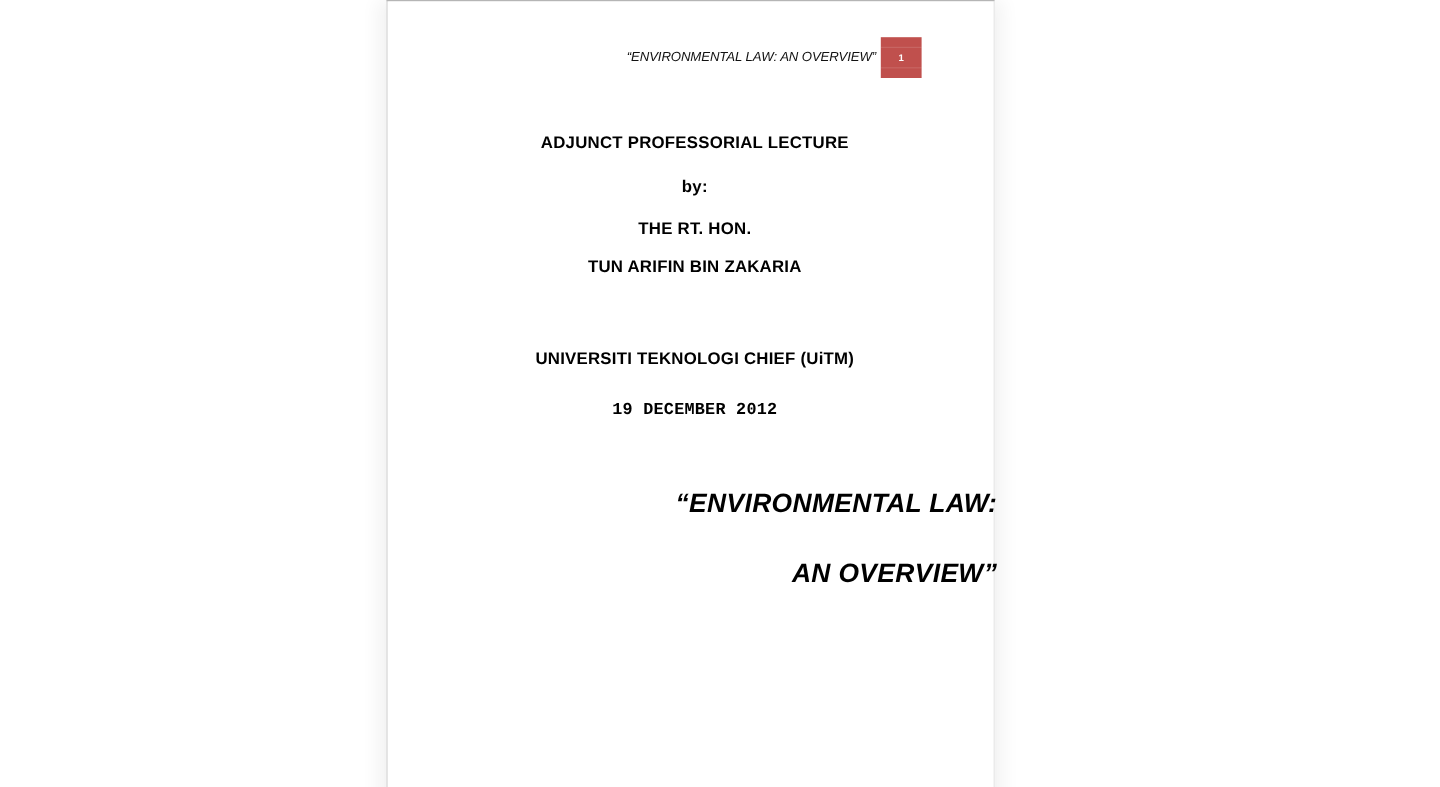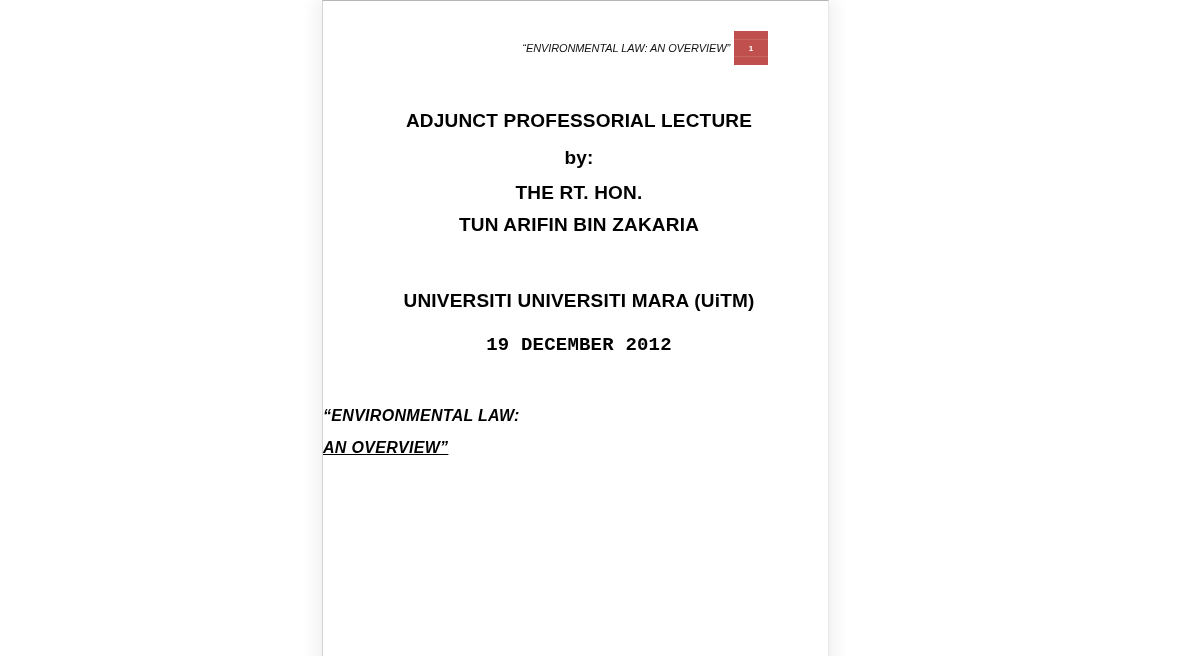--- a/index.html
+++ b/index.html
@@ -69,62 +69,62 @@
       background: rgba(255,255,255,0.12);
     }
     .page-num-box::before { top: 8px; }
     .page-num-box::after { bottom: 8px; }
     .line {
       position: absolute;
       left: 0;
       width: 512px;
       text-align: center;
       font-weight: bold;
-      font-size: 19px;
+      font-size: 14px;
       letter-spacing: 0.2px;
       white-space: nowrap;
     }
     .l1 { top: 109px; }
     .l2 { top: 146px; }
     .l3 { top: 181px; }
     .l4 { top: 213px; }
     .l5 { top: 253px; }
     .l6 { top: 289px; }
     .l7 { top: 333px; font-family: Liberation Mono, monospace; }
     .title {
       position: absolute;
       left: 0;
       width: 508px;
-      text-align: left;
+      text-align: right;
       font-weight: bold;
       font-style: italic;
-      font-size: 16px;
+      font-size: 22px;
       letter-spacing: 0.3px;
       white-space: nowrap;
     }
     .t1 { top: 406px; }
-    .t2 { top: 438px; text-decoration: underline; }
+    .t2 { top: 464px; }
   </style>
 </head>
 <body>
 
 <div class="viewer">
   <div class="page">
 
     <div class="running-header">
       <span class="header-title">“ENVIRONMENTAL LAW: AN OVERVIEW”</span>
       <div class="page-num-box">
         <span>1</span>
       </div>
     </div>
 
     <div class="line l1">ADJUNCT PROFESSORIAL LECTURE</div>
     <div class="line l2">by:</div>
     <div class="line l3">THE RT. HON.</div>
     <div class="line l4">TUN ARIFIN BIN ZAKARIA</div>
-    <div class="line l6">UNIVERSITI UNIVERSITI MARA (UiTM)</div>
+    <div class="line l6">UNIVERSITI TEKNOLOGI CHIEF (UiTM)</div>
     <div class="line l7">19 DECEMBER 2012</div>
 
     <div class="title t1">“ENVIRONMENTAL LAW:</div>
     <div class="title t2">AN OVERVIEW”</div>
 
   </div>
 </div>
 
 </body></html>

